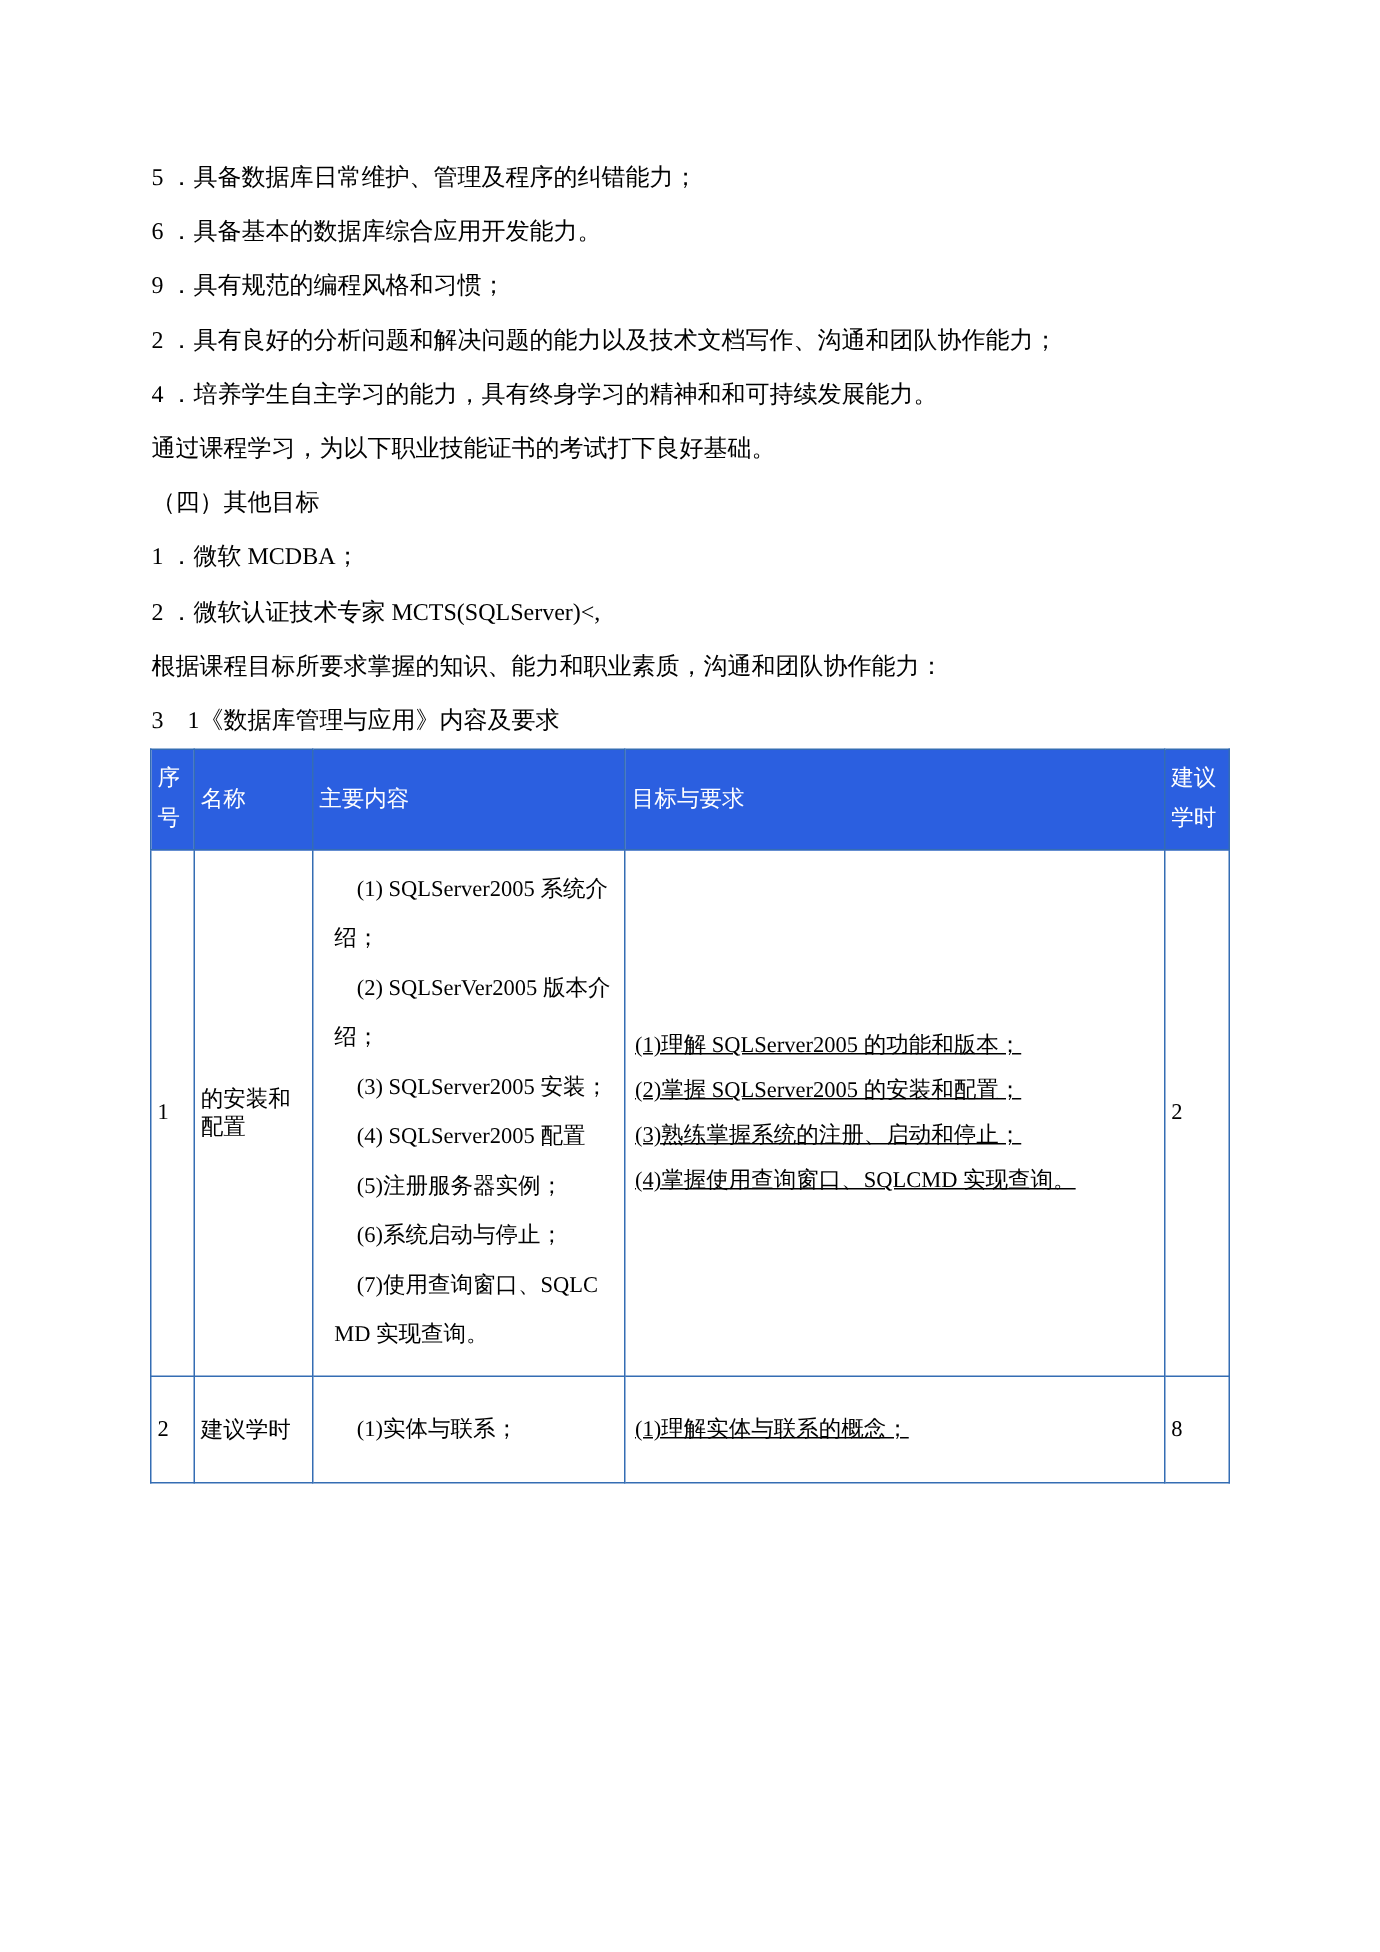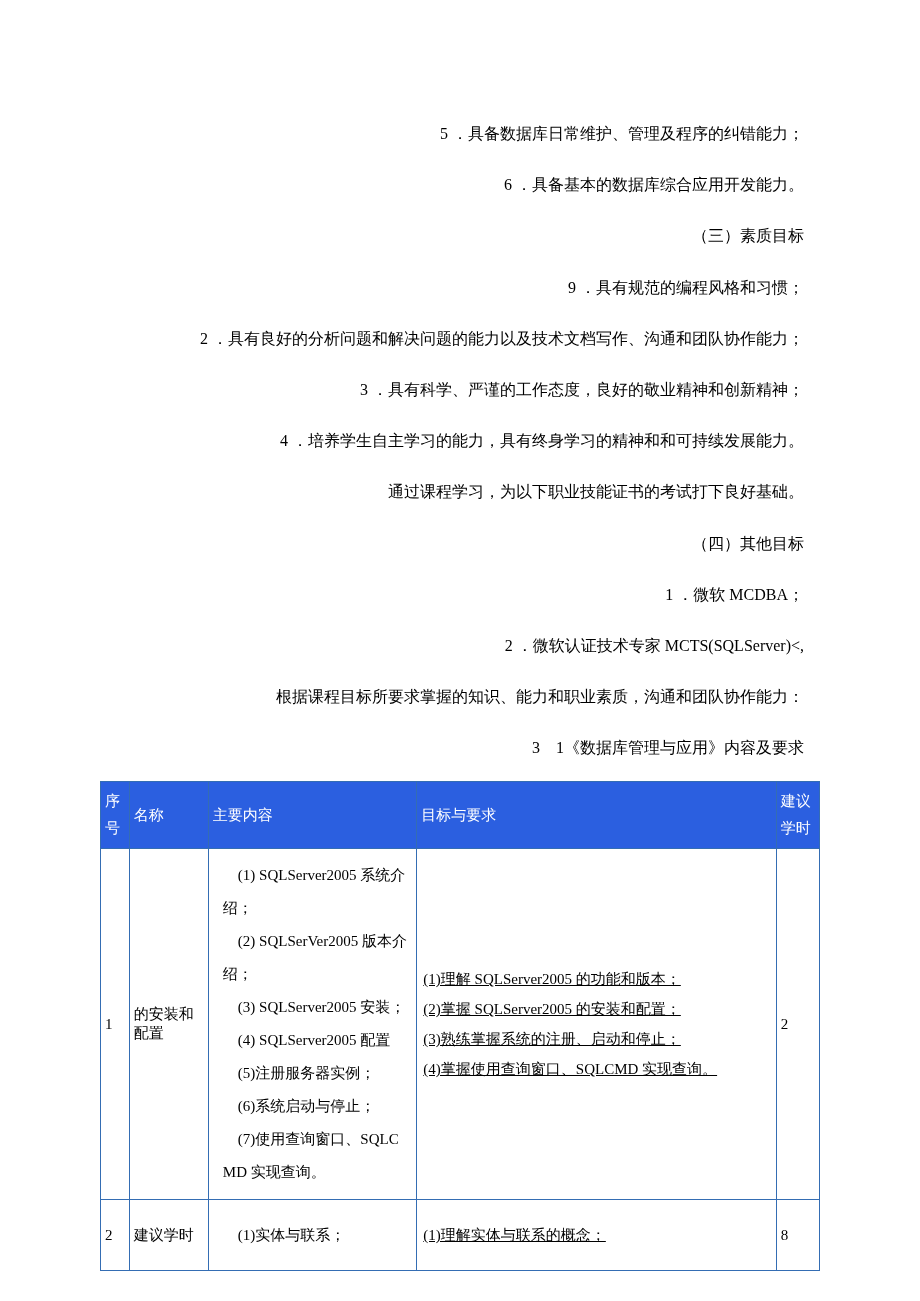--- a/index.html
+++ b/index.html
@@ -11,23 +11,22 @@
     color: #000;
     width: 920px;
   }
   .page {
     padding: 100px 100px 60px 100px;
     box-sizing: border-box;
     width: 920px;
   }
   .para {
     line-height: 2.2;
-    margin: 16px;
+    margin: 1px;
     text-indent: 0;
-    text-align: right;
   }
   .para.num {
     padding-left: 0;
   }
   table {
     border-collapse: collapse;
     width: 100%;
     table-layout: fixed;
     font-size: 15px;
   }
@@ -63,24 +62,22 @@
   .col-goal { width: 50%; }
   .col-hrs  { width: 6%; }
 </style>
 </head>
 <body>
 
 <div class="page">
 
   <p class="para num">5 ．具备数据库日常维护、管理及程序的纠错能力；</p>
   <p class="para num">6 ．具备基本的数据库综合应用开发能力。</p>
-  <p class="para">（三）素质目标</p>
   <p class="para num">9 ．具有规范的编程风格和习惯；</p>
   <p class="para num">2 ．具有良好的分析问题和解决问题的能力以及技术文档写作、沟通和团队协作能力；</p>
-  <p class="para num">3 ．具有科学、严谨的工作态度，良好的敬业精神和创新精神；</p>
   <p class="para num">4 ．培养学生自主学习的能力，具有终身学习的精神和和可持续发展能力。</p>
   <p class="para">通过课程学习，为以下职业技能证书的考试打下良好基础。</p>
   <p class="para">（四）其他目标</p>
   <p class="para num">1 ．微软 MCDBA；</p>
   <p class="para num">2 ．微软认证技术专家 MCTS(SQLServer)&lt;,</p>
   <p class="para">根据课程目标所要求掌握的知识、能力和职业素质，沟通和团队协作能力：</p>
   <p class="para">3　1《数据库管理与应用》内容及要求</p>
 
   <table>
     <colgroup>

